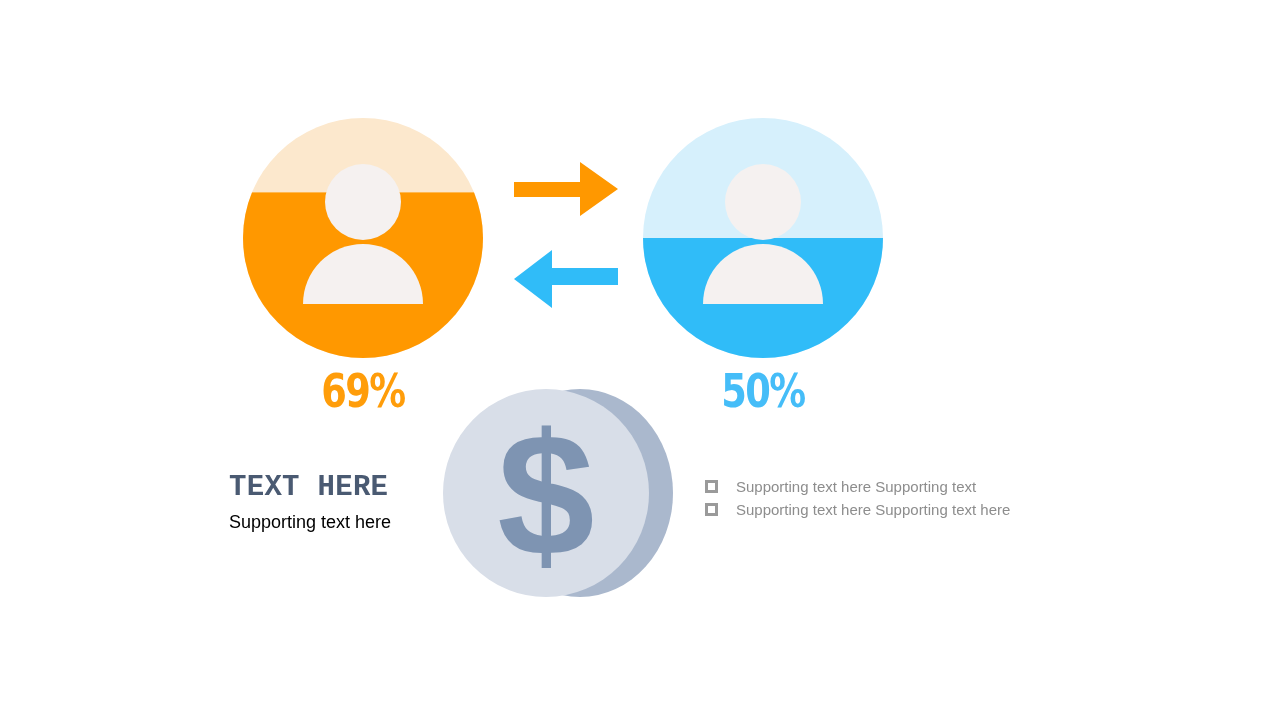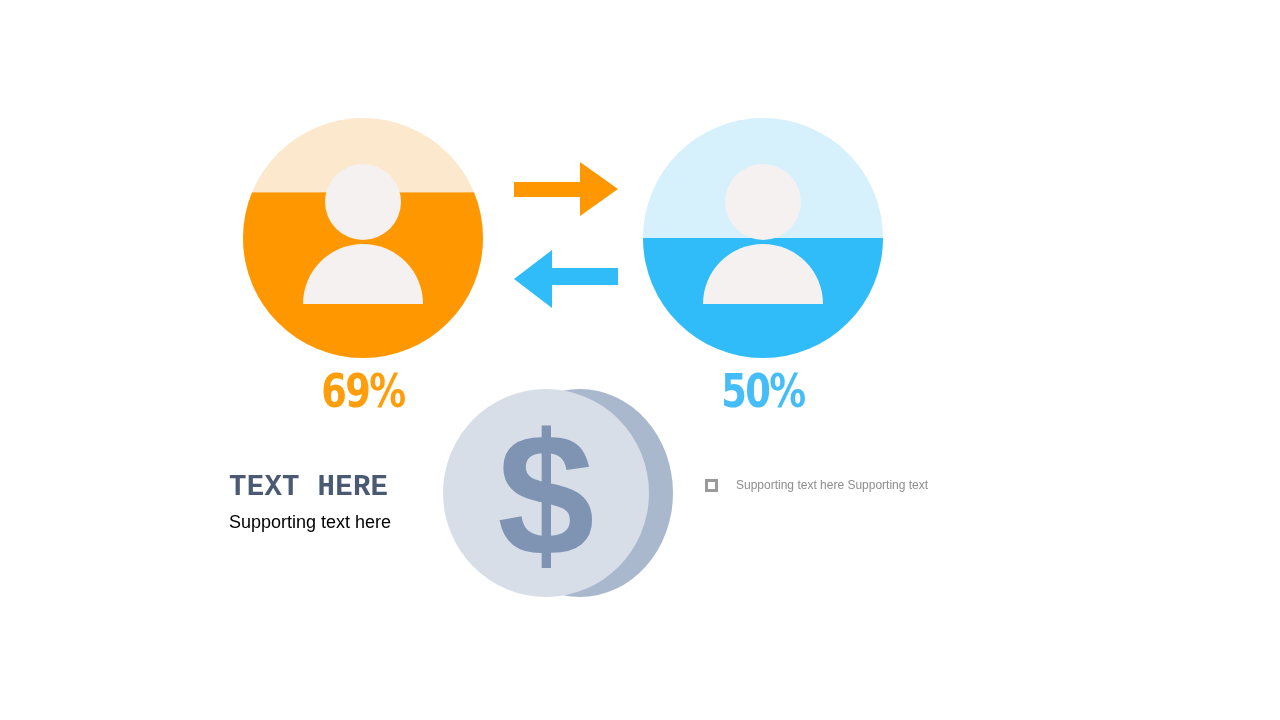--- a/index.html
+++ b/index.html
@@ -108,21 +108,21 @@
   }
   .bullet-marker {
     width: 7px;
     height: 7px;
     border: 3px solid #9a9a9a;
     background: #ffffff;
     flex: 0 0 auto;
     margin-right: 18px;
   }
   .bullet-text {
-    font-size: 12px;
+    font-size: 15px;
     color: #8d8d8d;
     white-space: nowrap;
   }
 </style>
 </head>
 <body>
 
 <div class="slide">
 
   <div class="person-circle" id="person-left">
@@ -183,15 +183,19 @@
   <div id="text-block">
     <div id="heading">TEXT HERE</div>
     <div id="subheading">Supporting text here</div>
   </div>
 
   <ul id="bullets">
     <li>
       <span class="bullet-marker"></span>
       <span class="bullet-text">Supporting text here Supporting text</span>
     </li>
+    <li>
+      <span class="bullet-marker"></span>
+      <span class="bullet-text">Supporting text here Supporting text here</span>
+    </li>
   </ul>
 
 </div>
 
 </body></html>

